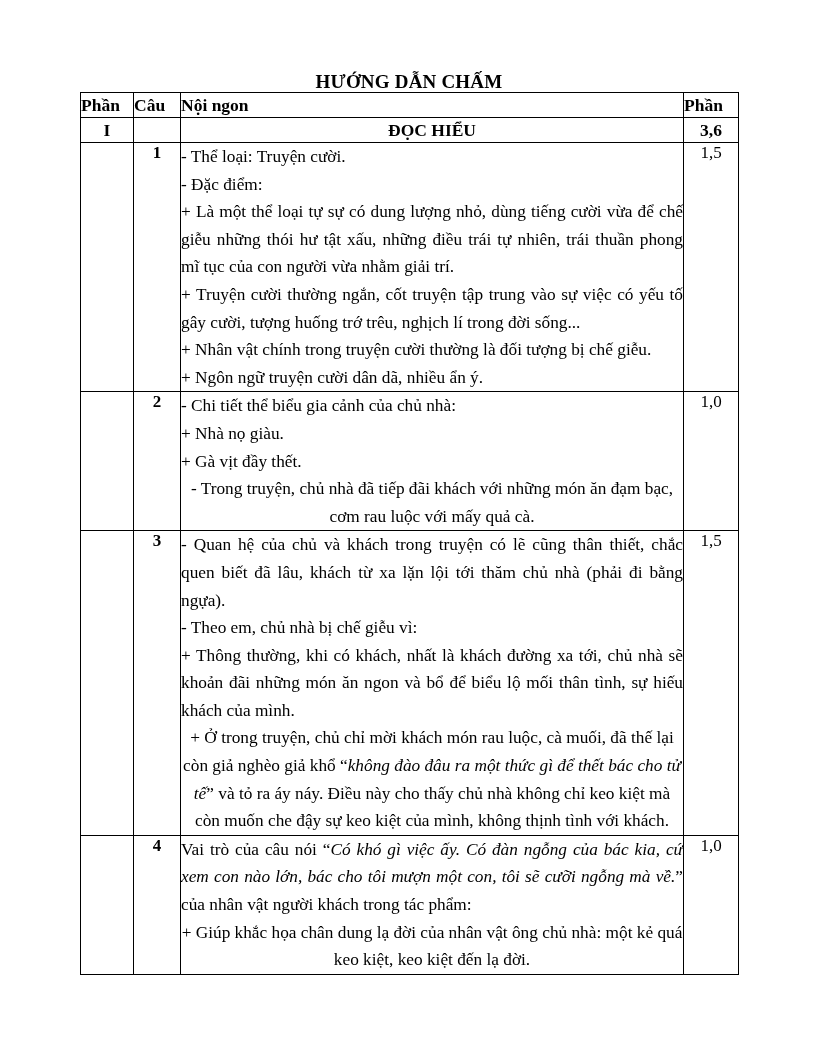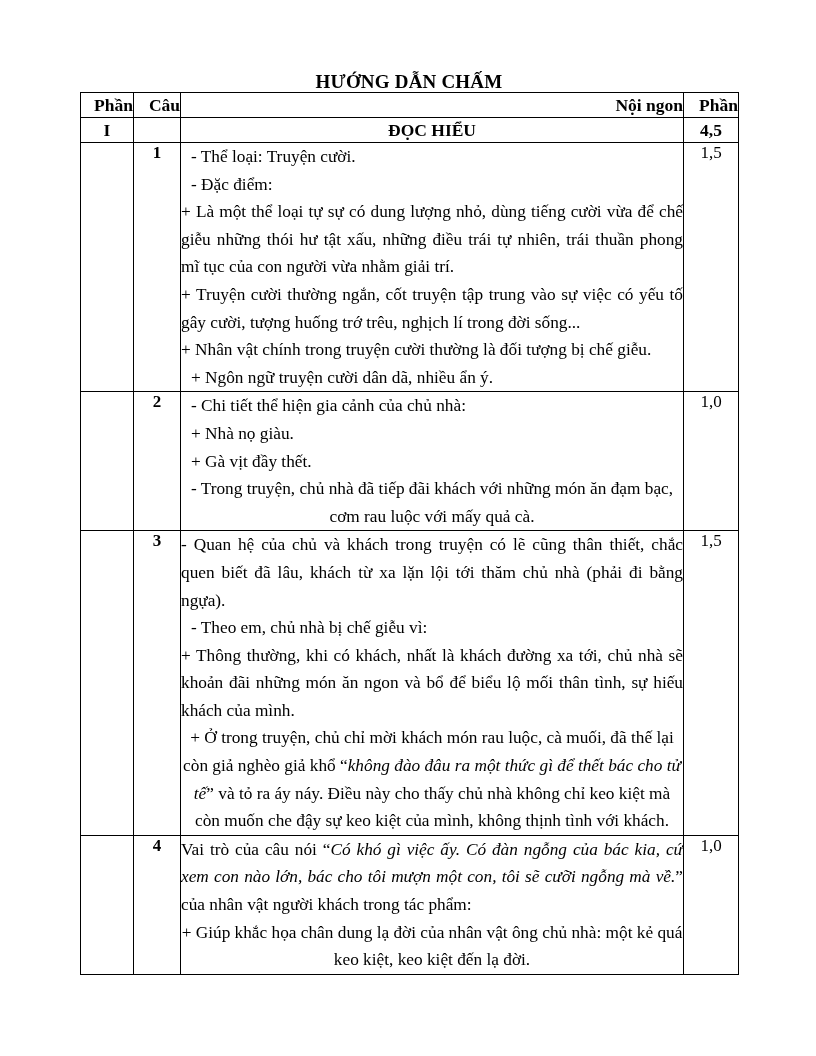--- a/index.html
+++ b/index.html
@@ -53,21 +53,21 @@
   }
 
   
   col.c-phan   { width: 53px; }
   col.c-cau    { width: 47px; }
   col.c-noidung{ width: 503px; }
   col.c-diem   { width: 55px; }
 
   
   .hdr td {
-    text-align: right;
+    text-align: left;
     font-weight: bold;
     font-size: 17.5px;
     height: 24px;
     line-height: 24px;
     vertical-align: middle;
     padding: 1px 0 2px 0;
     margin-left: 12px;
   }
 
   
@@ -112,21 +112,20 @@
     margin: 0;
     padding: 0;
     text-align: justify;
     text-justify: inter-word;
   }
   .cell-noidung p:last-child {
     text-align: center;
   }
   .cell-noidung p.nojust {
     text-align: left;
-    margin-left: 10px;
   }
   .it { font-style: italic; }
 </style>
 </head>
 <body>
 
 <div class="page">
 
   <div class="doc-title">HƯỚNG DẪN CHẤM</div>
 
@@ -141,40 +140,40 @@
       <tr class="hdr">
         <td>Phần</td>
         <td>Câu</td>
         <td>Nội ngon</td>
         <td>Phần</td>
       </tr>
       <tr class="section-row">
         <td>I</td>
         <td></td>
         <td>ĐỌC HIỂU</td>
-        <td>4,5</td>
+        <td>3,6</td>
       </tr>
       <tr>
         <td class="cell-phan"></td>
         <td class="cell-cau">1</td>
         <td class="cell-noidung">
             <p class="nojust">- Thể loại: Truyện cười.</p>
             <p class="nojust">- Đặc điểm:</p>
             <p>+ Là một thể loại tự sự có dung lượng nhỏ, dùng tiếng cười vừa để chế giễu những thói hư tật xấu, những điều trái tự nhiên, trái thuần phong mĩ tục của con người vừa nhằm giải trí.</p>
             <p>+ Truyện cười thường ngắn, cốt truyện tập trung vào sự việc có yếu tố gây cười, tượng huống trớ trêu, nghịch lí trong đời sống...</p>
             <p>+ Nhân vật chính trong truyện cười thường là đối tượng bị chế giễu.</p>
             <p class="nojust">+ Ngôn ngữ truyện cười dân dã, nhiều ẩn ý.</p>
           </td>
         <td class="cell-diem">1,5</td>
       </tr>
       <tr>
         <td class="cell-phan"></td>
         <td class="cell-cau">2</td>
         <td class="cell-noidung">
-            <p class="nojust">- Chi tiết thể hiện gia cảnh của chủ nhà:</p>
+            <p class="nojust">- Chi tiết thể biểu gia cảnh của chủ nhà:</p>
             <p class="nojust">+ Nhà nọ giàu.</p>
             <p class="nojust">+ Gà vịt đầy thết.</p>
             <p>- Trong truyện, chủ nhà đã tiếp đãi khách với những món ăn đạm bạc, cơm rau luộc với mấy quả cà.</p>
           </td>
         <td class="cell-diem">1,0</td>
       </tr>
       <tr>
         <td class="cell-phan"></td>
         <td class="cell-cau">3</td>
         <td class="cell-noidung">

